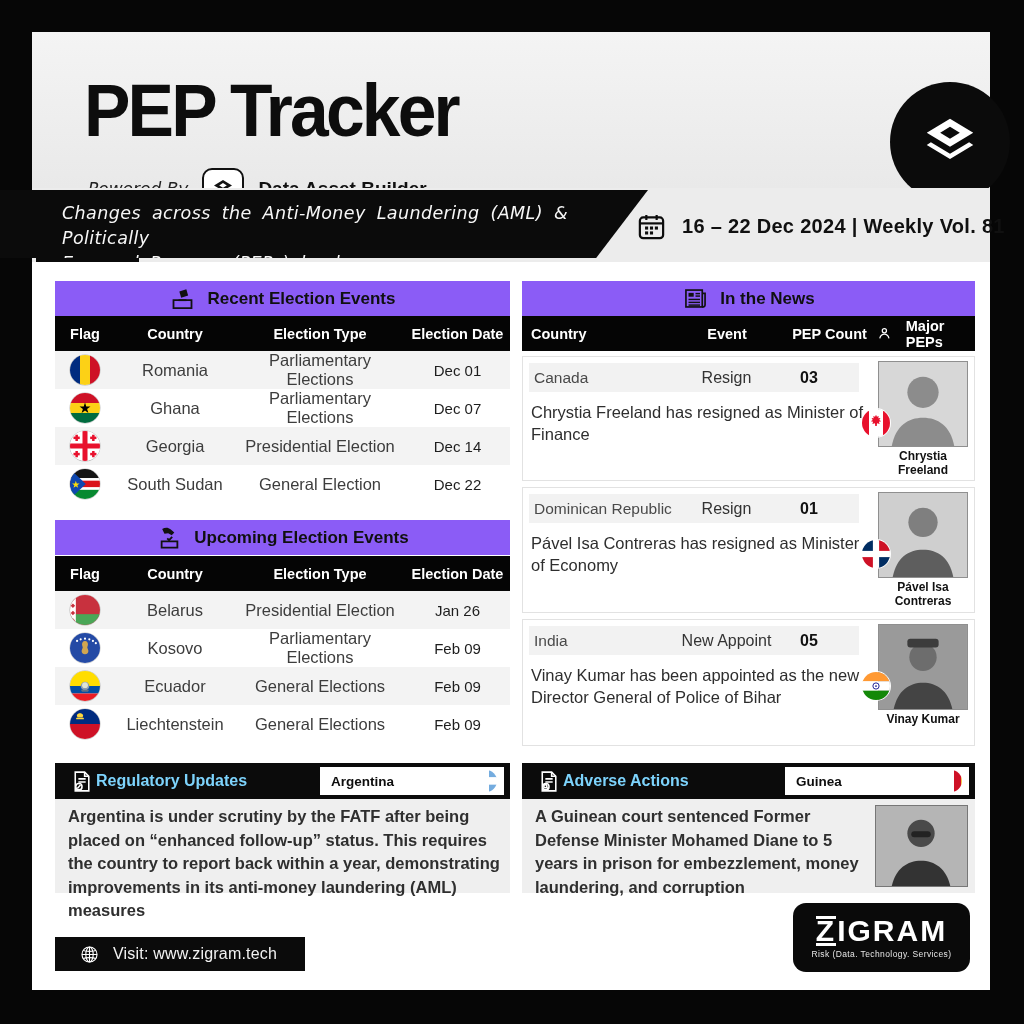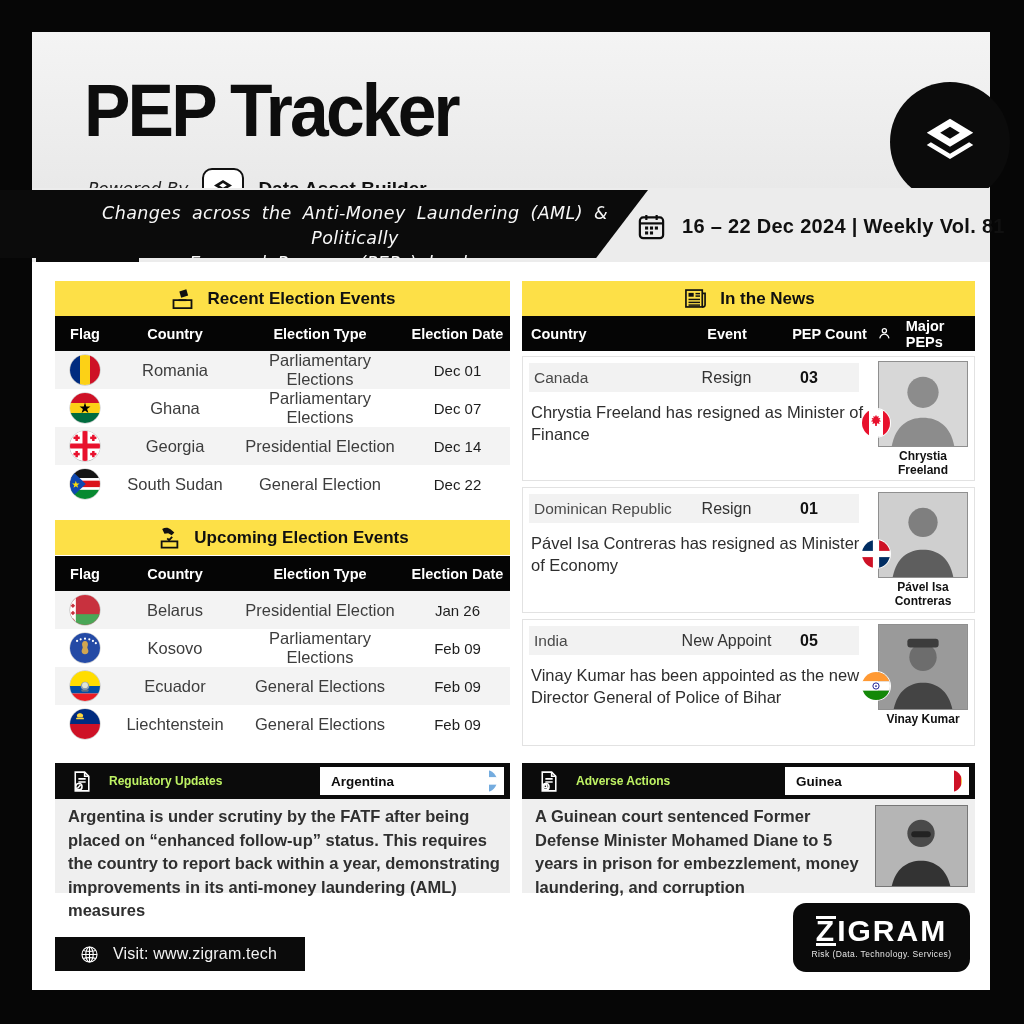--- a/index.html
+++ b/index.html
@@ -20,31 +20,31 @@
   .logo-circle{position:absolute;left:858px;top:50px;width:120px;height:120px;border-radius:50%;
                background:#0b0b0b;display:flex;align-items:center;justify-content:center;color:#fff;}
   .logo-circle svg{width:62px;height:62px;}
 
   
   .banner-bg{position:absolute;left:32px;top:188px;width:958px;height:74px;background:#ececec;}
   .banner{position:absolute;left:0;top:190px;width:648px;height:68px;background:#0b0b0b;
           clip-path:polygon(0 0,100% 0,92% 100%,0 100%);color:#f7f7f7;
           font-family:"DejaVu Sans",sans-serif;font-style:italic;font-size:17.5px;
           letter-spacing:.4px;word-spacing:5px;line-height:25px;box-sizing:border-box;
-          padding:11px 0 0 62px;text-align:center;}
+          padding:11px 0 0 62px;}
   .accent-strip{position:absolute;left:36px;top:258px;width:103px;height:5px;background:#0b0b0b;}
   .date-row{position:absolute;left:636px;top:198px;height:56px;display:flex;align-items:center;gap:15px;}
   .date-row svg{width:31px;height:31px;}
   .date-text{font-size:20px;font-weight:700;color:#101010;letter-spacing:.3px;white-space:nowrap;}
 
   
   .main-panel{position:absolute;left:32px;top:262px;width:958px;height:728px;background:#fff;}
 
   
-  .sec-head{position:absolute;height:35px;background:#fde047;display:flex;align-items:center;
+  .sec-head{position:absolute;height:35px;background:#8b5cf6;display:flex;align-items:center;
             justify-content:center;gap:11px;font-size:17px;font-weight:700;color:#101010;}
   .sec-head svg{width:27px;height:27px;}
 
   
   .thead{position:absolute;height:35px;background:#050505;color:#fff;font-weight:700;font-size:14.5px;
          display:grid;align-items:center;}
   .thead .c{text-align:center;}
   .el-grid{grid-template-columns:60px 120px 170px 105px;}
   .news-grid{grid-template-columns:150px 110px 95px 98px;}
   .thead .left{text-align:left;padding-left:9px;}
@@ -73,21 +73,21 @@
   .photo svg{display:block;width:100%;height:100%;}
   .photo-flag{position:absolute;right:84px;top:52px;width:28px;height:28px;border-radius:50%;
               overflow:hidden;box-shadow:0 0 0 1px #fff;}
   .photo-flag svg{display:block;width:100%;height:100%;}
   .pep-name{position:absolute;right:2px;top:93px;width:98px;text-align:center;font-size:12px;
             font-weight:700;color:#111;line-height:13.5px;}
 
   
   .feat-head{position:absolute;height:36px;background:#0b0b0b;display:flex;align-items:center;}
   .feat-head svg{width:25px;height:25px;margin-left:14px;flex:none;}
-  .feat-title{color:#bef264;font-weight:700;font-size:12px;margin-left:15px;white-space:nowrap;}
+  .feat-title{color:#7dd3fc;font-weight:700;font-size:16px;margin-left:2px;white-space:nowrap;}
   .country-box{position:absolute;top:4px;height:28px;background:#fff;display:flex;align-items:center;
                justify-content:space-between;padding:0 7px 0 11px;box-sizing:border-box;}
   .country-box .cb-label{font-size:13.5px;font-weight:700;color:#0d0d0d;}
   .cb-flag{width:22px;height:22px;border-radius:50%;overflow:hidden;}
   .cb-flag svg{display:block;width:100%;height:100%;}
   .feat-body{position:absolute;height:94px;background:#efefef;box-sizing:border-box;}
   .feat-text{position:absolute;left:13px;top:6px;font-size:16.5px;line-height:23.5px;color:#2f2f2f;font-weight:bold;}
   .feat-photo{position:absolute;right:7px;top:6px;width:93px;height:82px;border:1px solid #777;
               box-sizing:border-box;background:#bdbdbd;overflow:hidden;}
   .feat-photo svg{display:block;width:100%;height:100%;}

